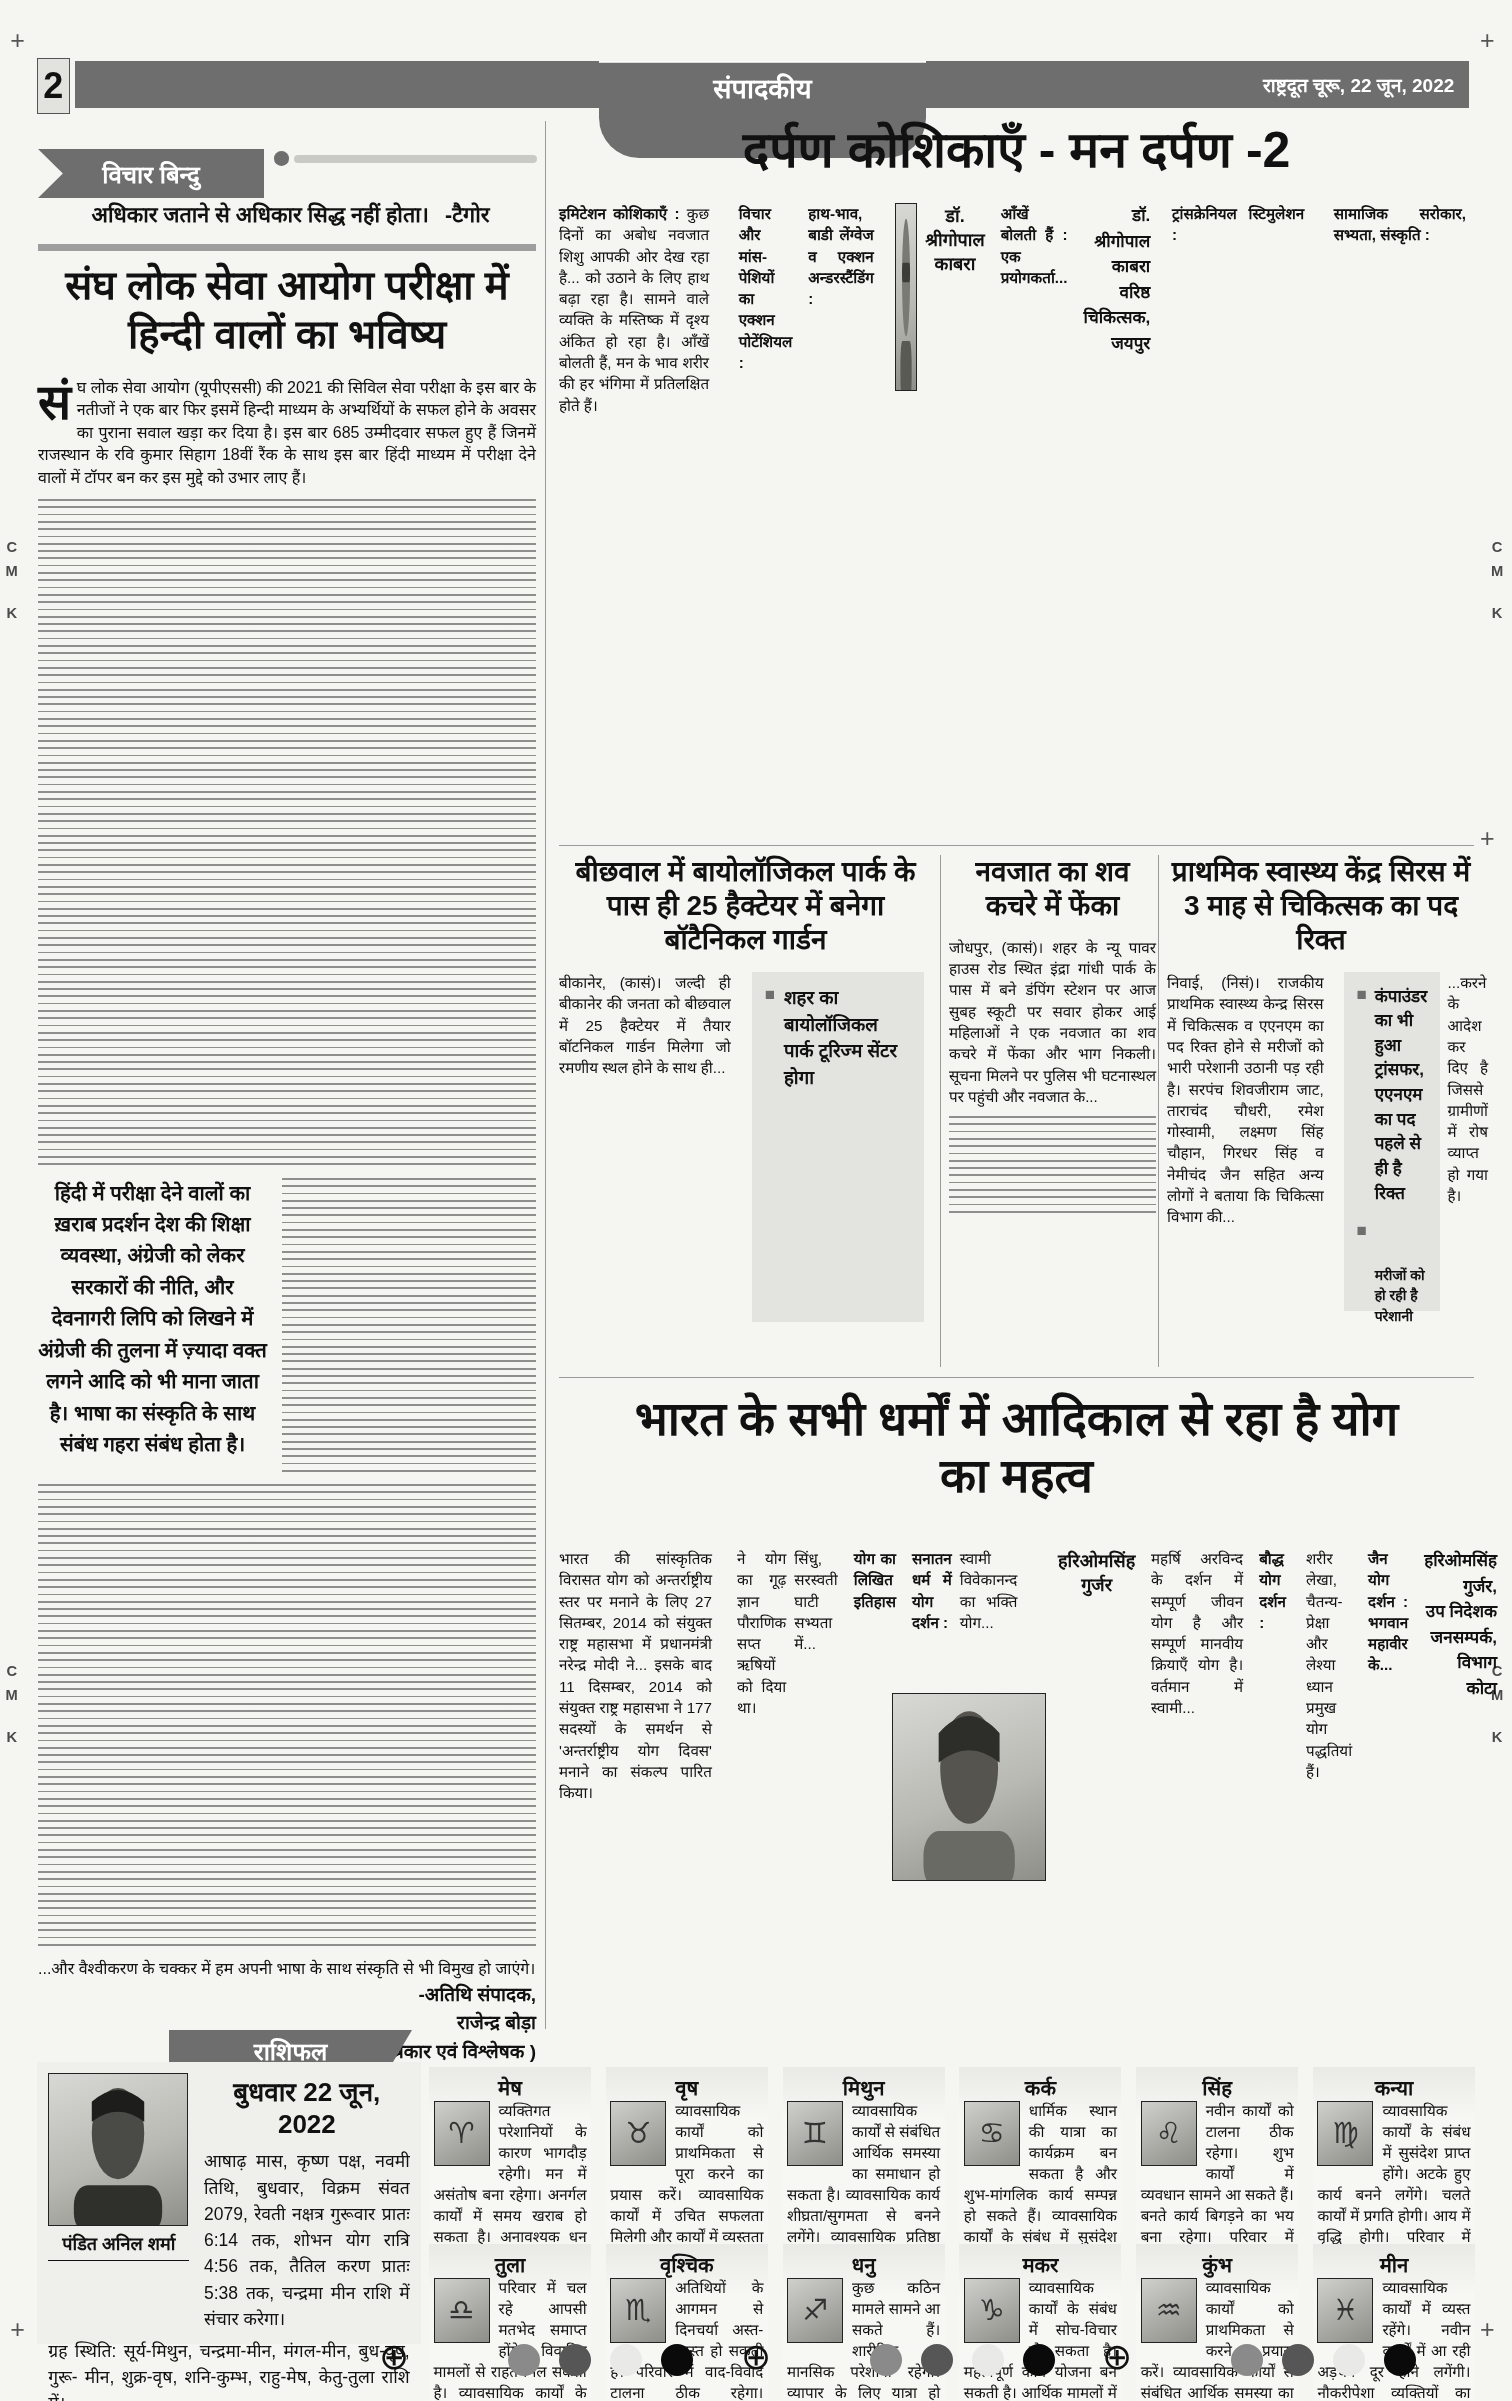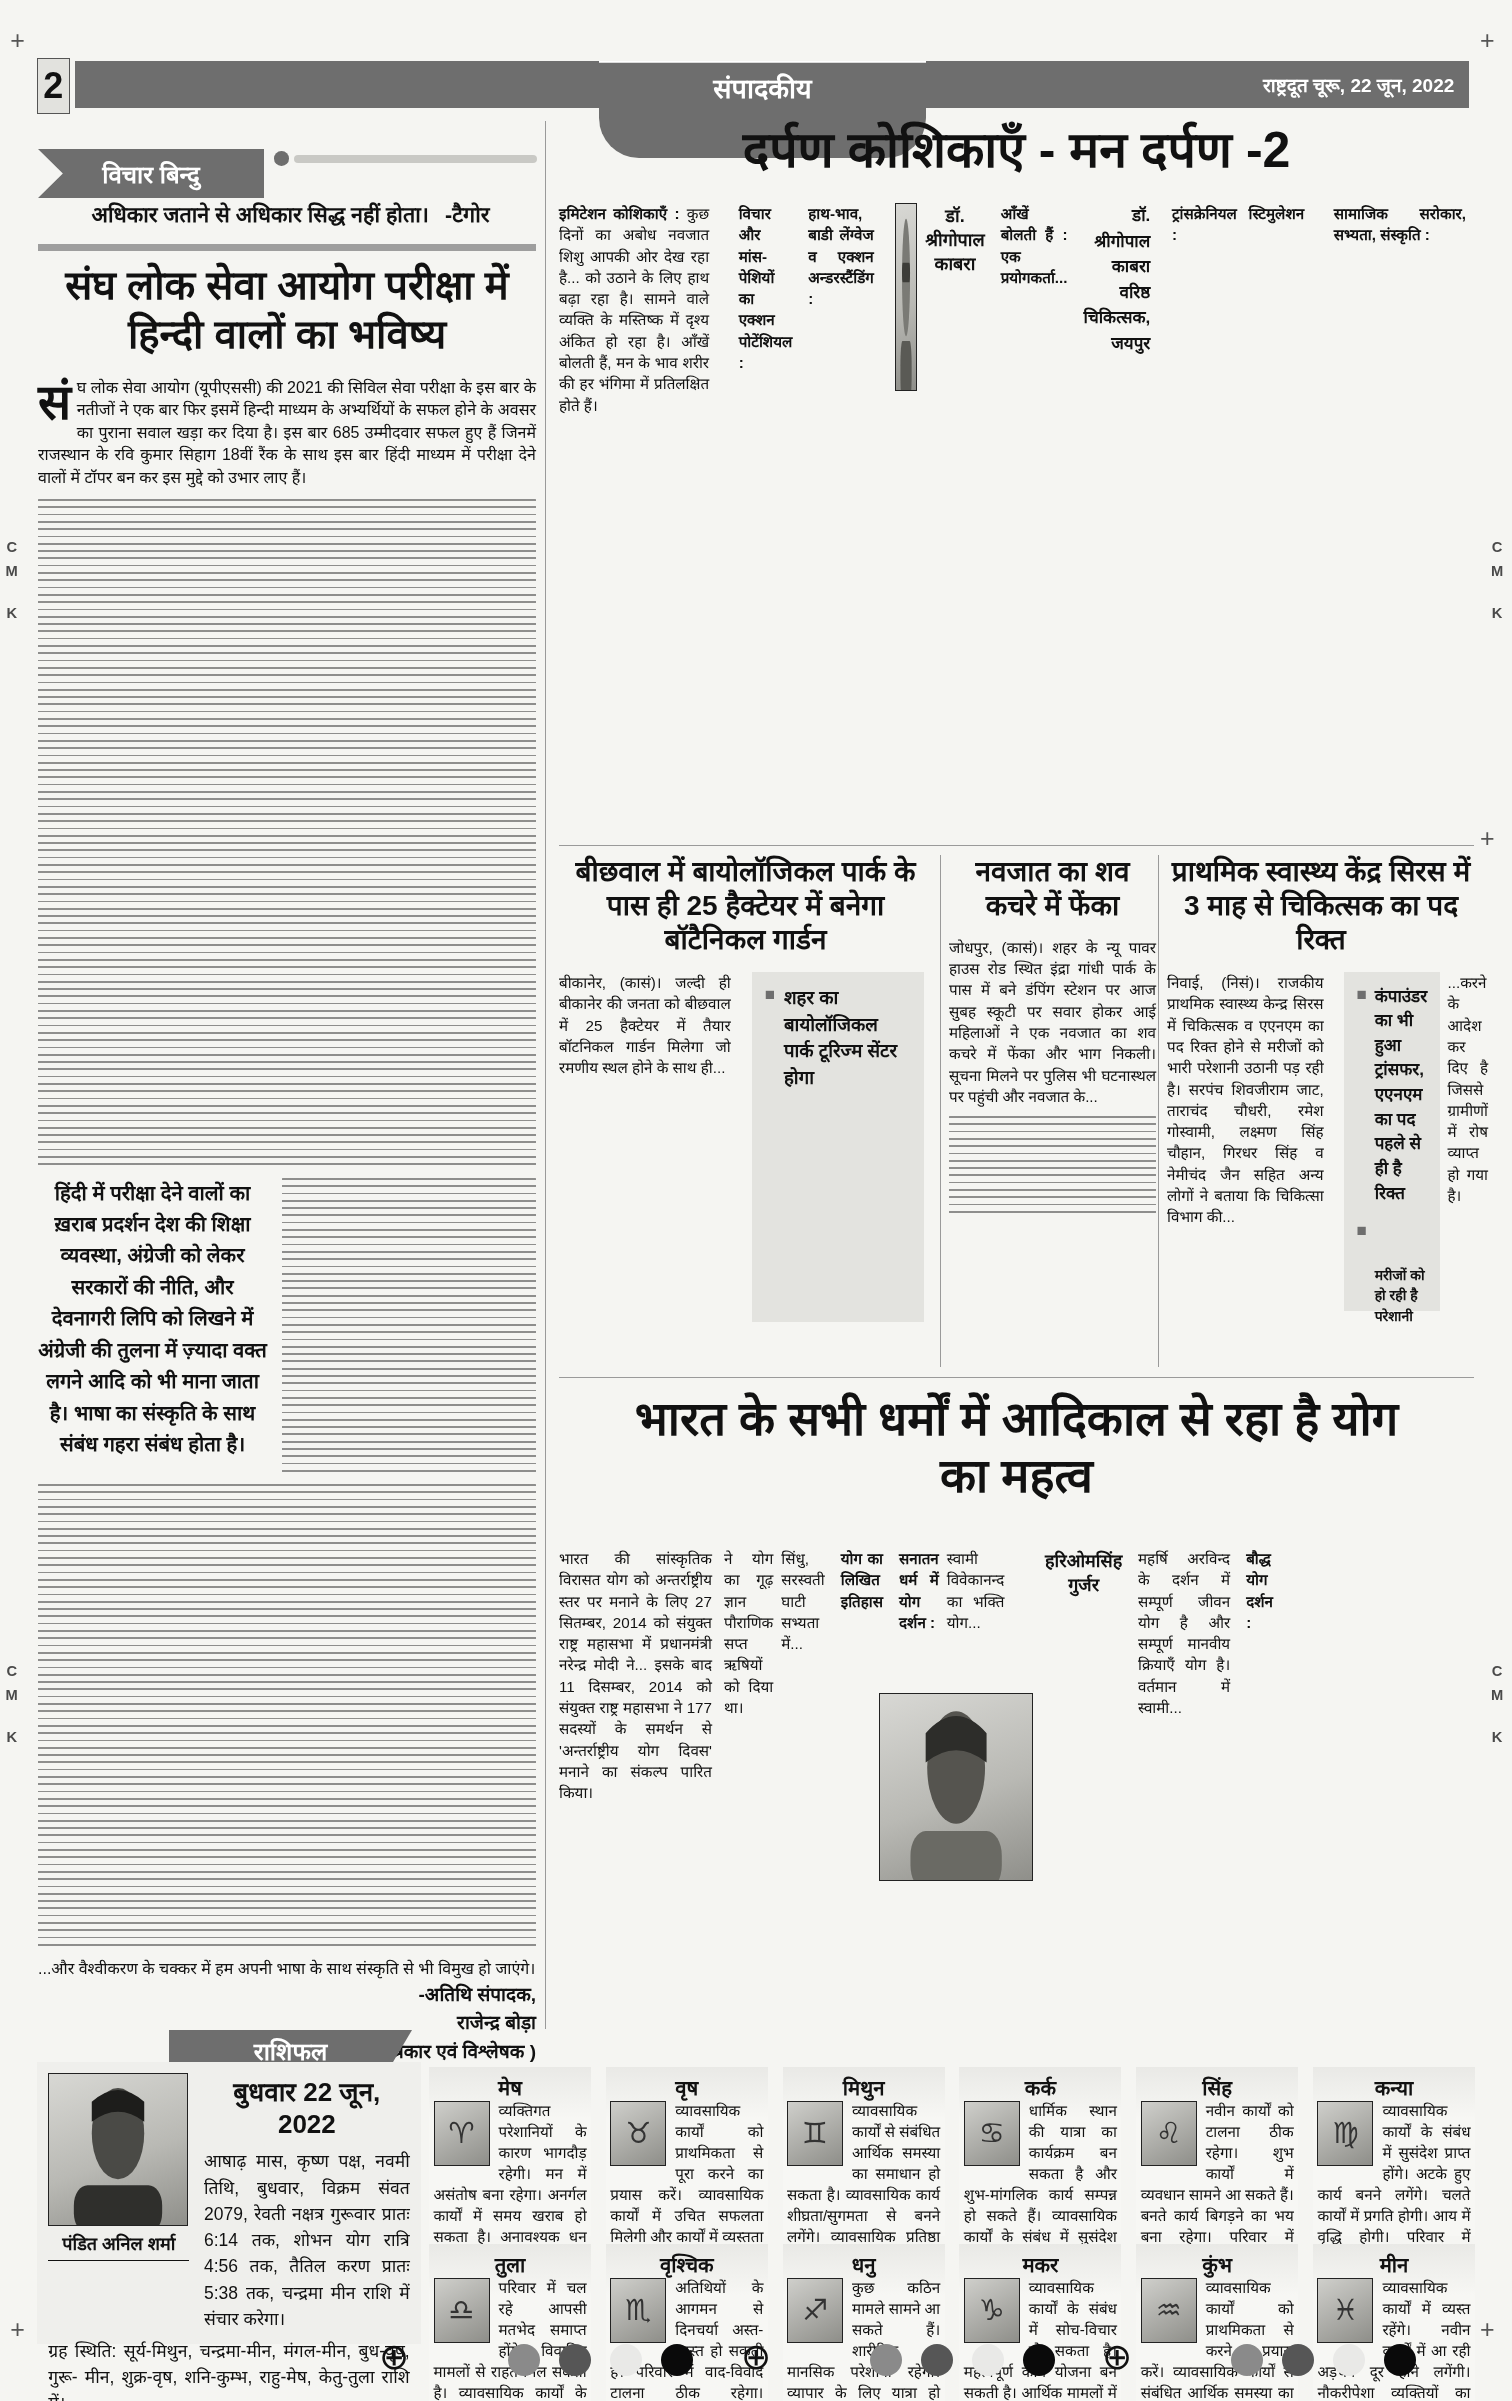--- a/index.html
+++ b/index.html
@@ -231,21 +231,21 @@
   </div>
 
   <div class="abs hline" style="left:559px;top:1377px;width:915px;"></div>
 
   <div class="abs hl-xl" style="left:610px;top:1390px;width:813px;font-size:47px;">भारत के सभी धर्मों में आदिकाल से रहा है योग का महत्व</div>
   <div class="abs cols" style="left:559px;top:1548px;width:915px;height:478px;gap:4px;">
     <div class="col" style="width:161px;">
       <div class="body-t">भारत की सांस्कृतिक विरासत योग को अन्तर्राष्ट्रीय स्तर पर मनाने के लिए 27 सितम्बर, 2014 को संयुक्त राष्ट्र महासभा में प्रधानमंत्री नरेन्द्र मोदी ने... इसके बाद 11 दिसम्बर, 2014 को संयुक्त राष्ट्र महासभा ने 177 सदस्यों के समर्थन से 'अन्तर्राष्ट्रीय योग दिवस' मनाने का संकल्प पारित किया।</div>
       <div class="fill" style="flex:1;"></div>
     </div>
-    <div class="col" style="width:151px;">
+    <div class="col" style="width:151px;margin-left:13px;">
       <div class="body-t">ने योग का गूढ़ ज्ञान पौराणिक सप्त ऋषियों को दिया था।</div>
       <div class="body-t">सिंधु, सरस्वती घाटी सभ्यता में...</div>
       <div class="fill" style="height:85px;"></div>
       <div class="body-t lead-in">योग का लिखित इतिहास</div>
       <div class="fill" style="height:51px;"></div>
       <div class="body-t lead-in">सनातन धर्म में योग दर्शन :</div>
       <div class="body-t">स्वामी विवेकानन्द का भक्ति योग...</div>
       <div class="fill" style="flex:1;"></div>
     </div>
     <div class="col" style="width:255px;">
@@ -258,20 +258,29 @@
       </div>
       <div class="caption">हरिओमसिंह गुर्जर</div>
       <div class="fill" style="flex:1;"></div>
     </div>
     <div class="col" style="width:151px;">
       <div class="body-t">महर्षि अरविन्द के दर्शन में सम्पूर्ण जीवन योग है और सम्पूर्ण मानवीय क्रियाएँ योग है। वर्तमान में स्वामी...</div>
       <div class="fill" style="height:124px;"></div>
       <div class="body-t lead-in">बौद्ध योग दर्शन :</div>
       <div class="fill" style="flex:1;"></div>
       <div class="body-t"></div>
+    </div>
+    <div class="col" style="width:151px;">
+      <div class="body-t">शरीर लेखा, चैतन्य-प्रेक्षा और लेश्या ध्यान प्रमुख योग पद्धतियां हैं।</div>
+      <div class="fill" style="height:119px;"></div>
+      <div class="body-t lead-in">जैन योग दर्शन : भगवान महावीर के...</div>
+      <div class="fill" style="flex:1;"></div>
+      <div class="byline preline" style="font-size:17px;">हरिओमसिंह गुर्जर,
+उप निदेशक जनसम्पर्क,
+विभाग कोटा</div>
     </div>
   </div>
 
   <div class="abs flag flag-right" style="left:169px;top:2030px;width:243px;height:41px;font-size:24px;">
     <span>राशिफल</span>
   </div>
 
   <div class="abs rashi-panel" style="left:37px;top:2062px;width:384px;height:282px;padding:11.3px;box-sizing:border-box;">
     <div style="display:flex;gap:14.7px;">
       <div style="width:141px;flex-shrink:0;">

